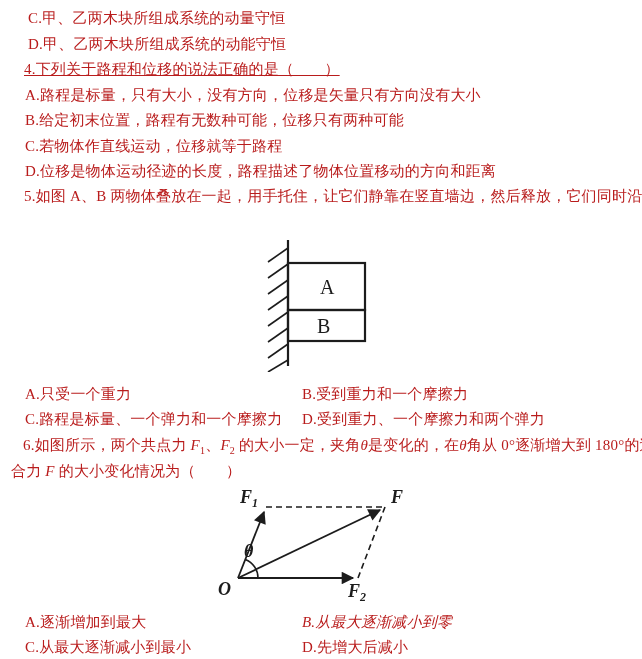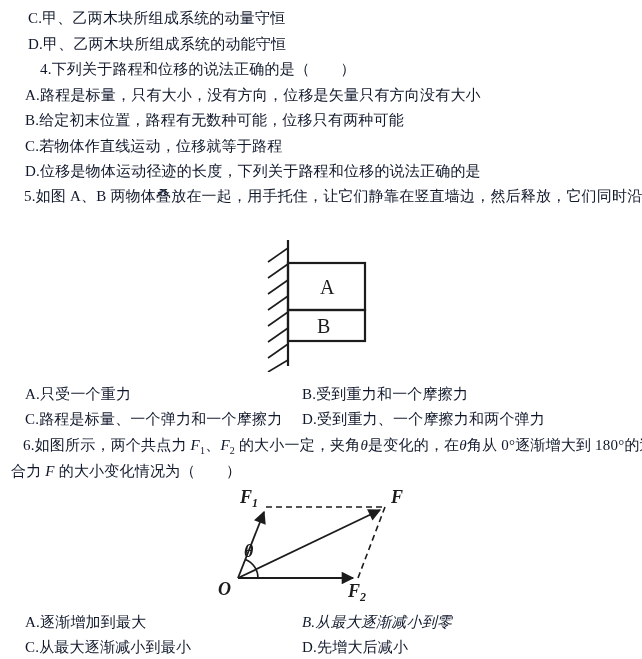--- a/index.html
+++ b/index.html
@@ -2,21 +2,21 @@
 <html><head>
 <meta charset="utf-8">
 <style>
   html,body{margin:0;padding:0;background:#ffffff;}
   #page{
     position:relative;
     width:642px;height:659px;
     background:#ffffff;
     font-family:"Liberation Serif","DejaVu Sans",serif;
     font-size:15px;
-    color:#0f172a;
+    color:#b91c1c;
     overflow:hidden;
   }
   .line{
     position:absolute;
     white-space:nowrap;
     line-height:20px;
     letter-spacing:0.2px;
   }
   .line sub{
     font-size:10px;
@@ -39,25 +39,25 @@
   .veclabel .subsp{font-size:12px;}
 </style>
 </head>
 <body>
 
 <div id="page">
 
   <div class="line" style="top:8px;left:28px;">C.甲、乙两木块所组成系统的动量守恒</div>
   <div class="line" style="top:34px;left:28px;">D.甲、乙两木块所组成系统的动能守恒</div>
 
-  <div class="line" style="top:59px;left:40px;">4.下列关于路程和位移的说法正确的是（　　）</div>
+  <div class="line" style="top:59px;left:24px;text-decoration:underline;">4.下列关于路程和位移的说法正确的是（　　）</div>
   <div class="line" style="top:85px;left:25px;">A.路程是标量，只有大小，没有方向，位移是矢量只有方向没有大小</div>
   <div class="line" style="top:110px;left:25px;">B.给定初末位置，路程有无数种可能，位移只有两种可能</div>
   <div class="line" style="top:136px;left:25px;">C.若物体作直线运动，位移就等于路程</div>
-  <div class="line" style="top:161px;left:25px;">D.位移是物体运动径迹的长度，下列关于路程和位移的说法正确的是</div>
+  <div class="line" style="top:161px;left:25px;">D.位移是物体运动径迹的长度，路程描述了物体位置移动的方向和距离</div>
 
   <div class="line" style="top:186px;left:24px;">5.如图 A、B 两物体叠放在一起，用手托住，让它们静靠在竖直墙边，然后释放，它们同时沿墙面</div>
 
   <svg class="diagram" style="left:256px;top:236px;" width="134" height="136" viewBox="0 0 134 136">
 
     <g stroke="#1c1c1c" stroke-width="1.6">
       <line x1="12" y1="26" x2="32" y2="12"></line>
       <line x1="12" y1="42" x2="32" y2="28"></line>
       <line x1="12" y1="58" x2="32" y2="44"></line>
       <line x1="12" y1="74" x2="32" y2="60"></line>

